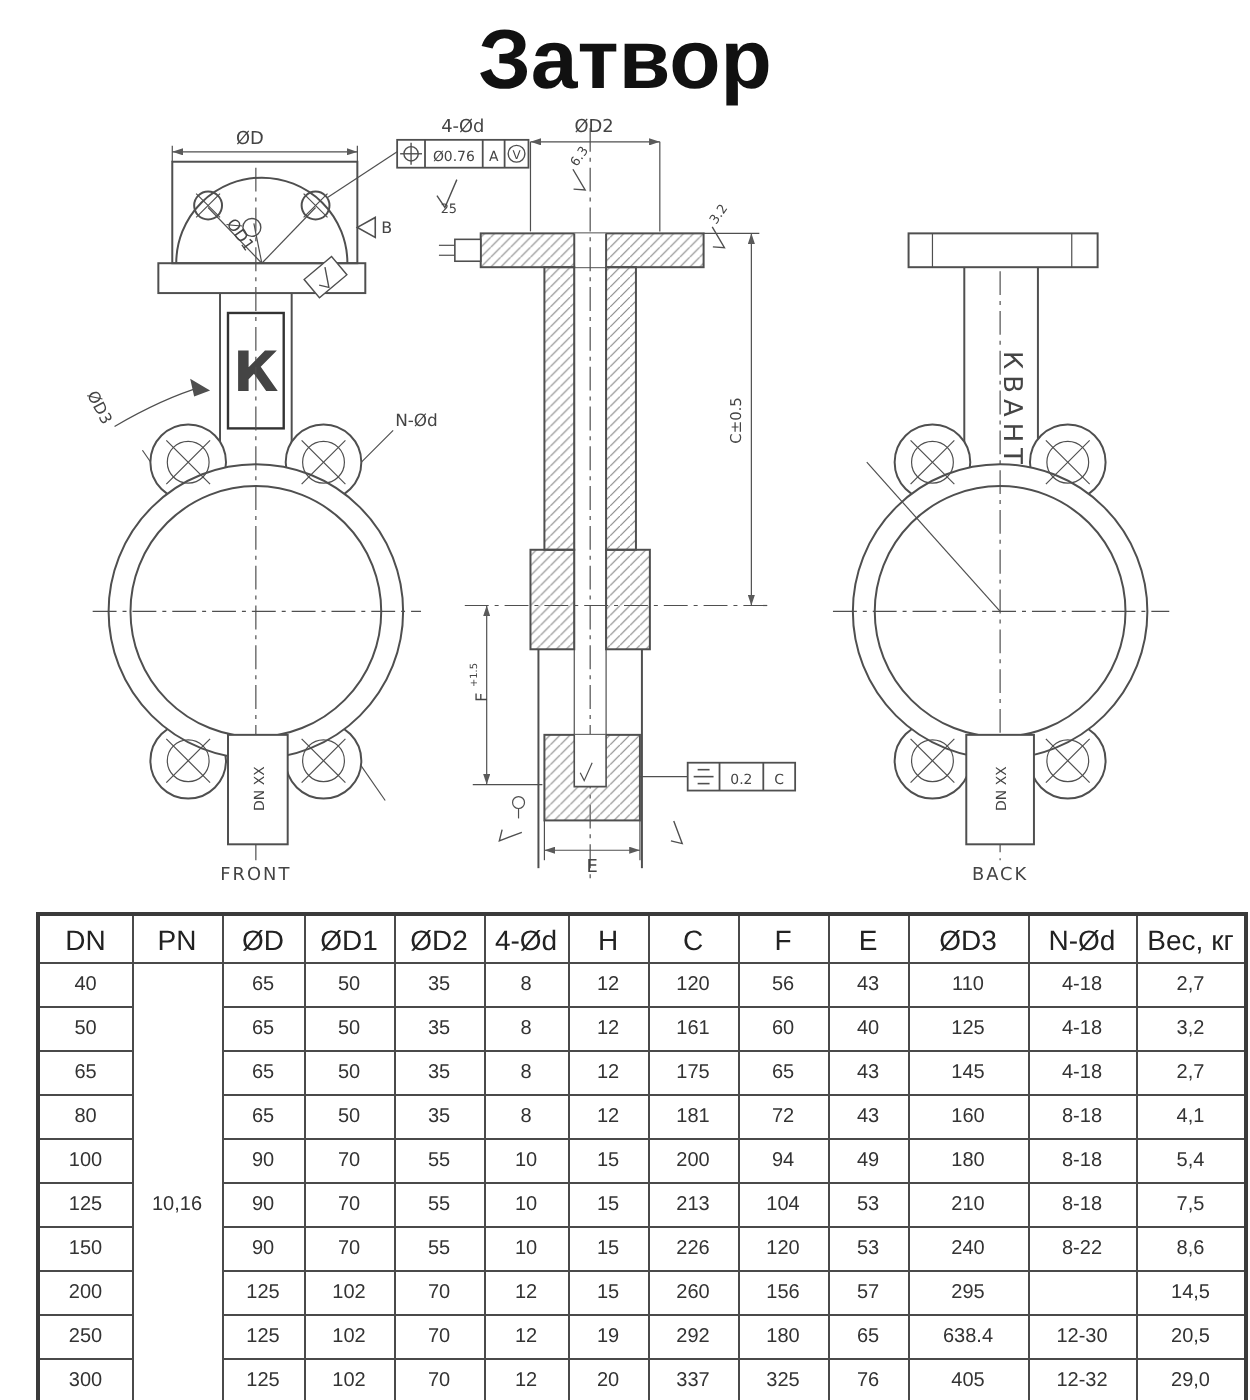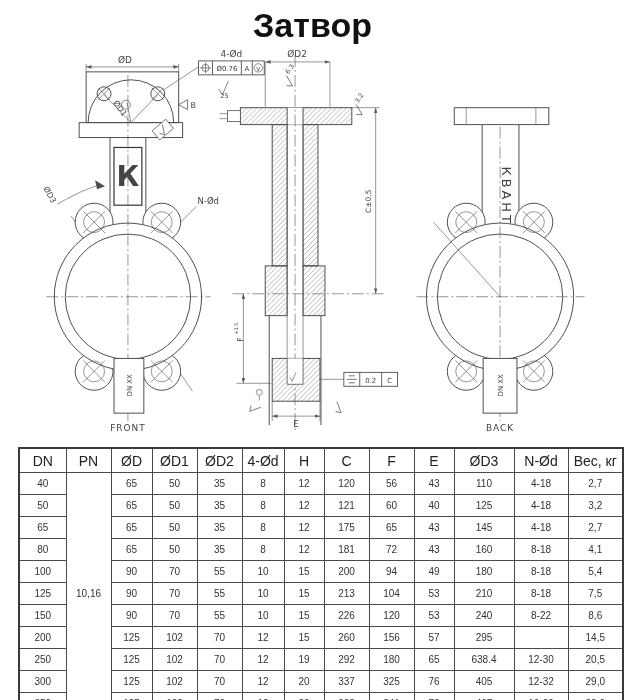--- a/index.html
+++ b/index.html
@@ -1,17 +1,17 @@
 <!DOCTYPE html>
 <html><head>
 <meta charset="utf-8">
 <style>
   html,body{margin:0;padding:0;background:#fff;}
   .page{width:625px;height:700px;background:#fff;overflow:hidden;font-family:"Liberation Sans",sans-serif;position:relative;}
-  .title{margin:6px 0 0 0;text-align:center;font-size:34px;font-weight:bold;color:#111;letter-spacing:0;}
+  .title{margin:6px 0 0 0;text-align:center;font-size:42px;font-weight:bold;color:#111;letter-spacing:0;}
   .drawing-wrap{width:625px;height:398px;}
   svg{display:block;}
   svg text{font-family:"DejaVu Sans",sans-serif;fill:#444;}
   .dim-table{border-collapse:collapse;table-layout:fixed;width:604px;margin:4px 0 0 18px;
     font-size:10px;color:#333;text-align:center;}
   .dim-table th{font-size:14px;font-weight:normal;height:21px;border:1px solid #4a4a4a;background:#fff;color:#222;}
   .dim-table td{height:19px;border:1px solid #4a4a4a;}
   .dim-table{border:2px solid #3a3a3a;}
 </style>
 </head>
@@ -300,21 +300,21 @@
           <td>4-18</td>
           <td>2,7</td>
         </tr>
         <tr>
           <td>50</td>
           <td>65</td>
           <td>50</td>
           <td>35</td>
           <td>8</td>
           <td>12</td>
-          <td>121</td>
+          <td>161</td>
           <td>60</td>
           <td>40</td>
           <td>125</td>
           <td>4-18</td>
           <td>3,2</td>
         </tr>
         <tr>
           <td>65</td>
           <td>65</td>
           <td>50</td>

